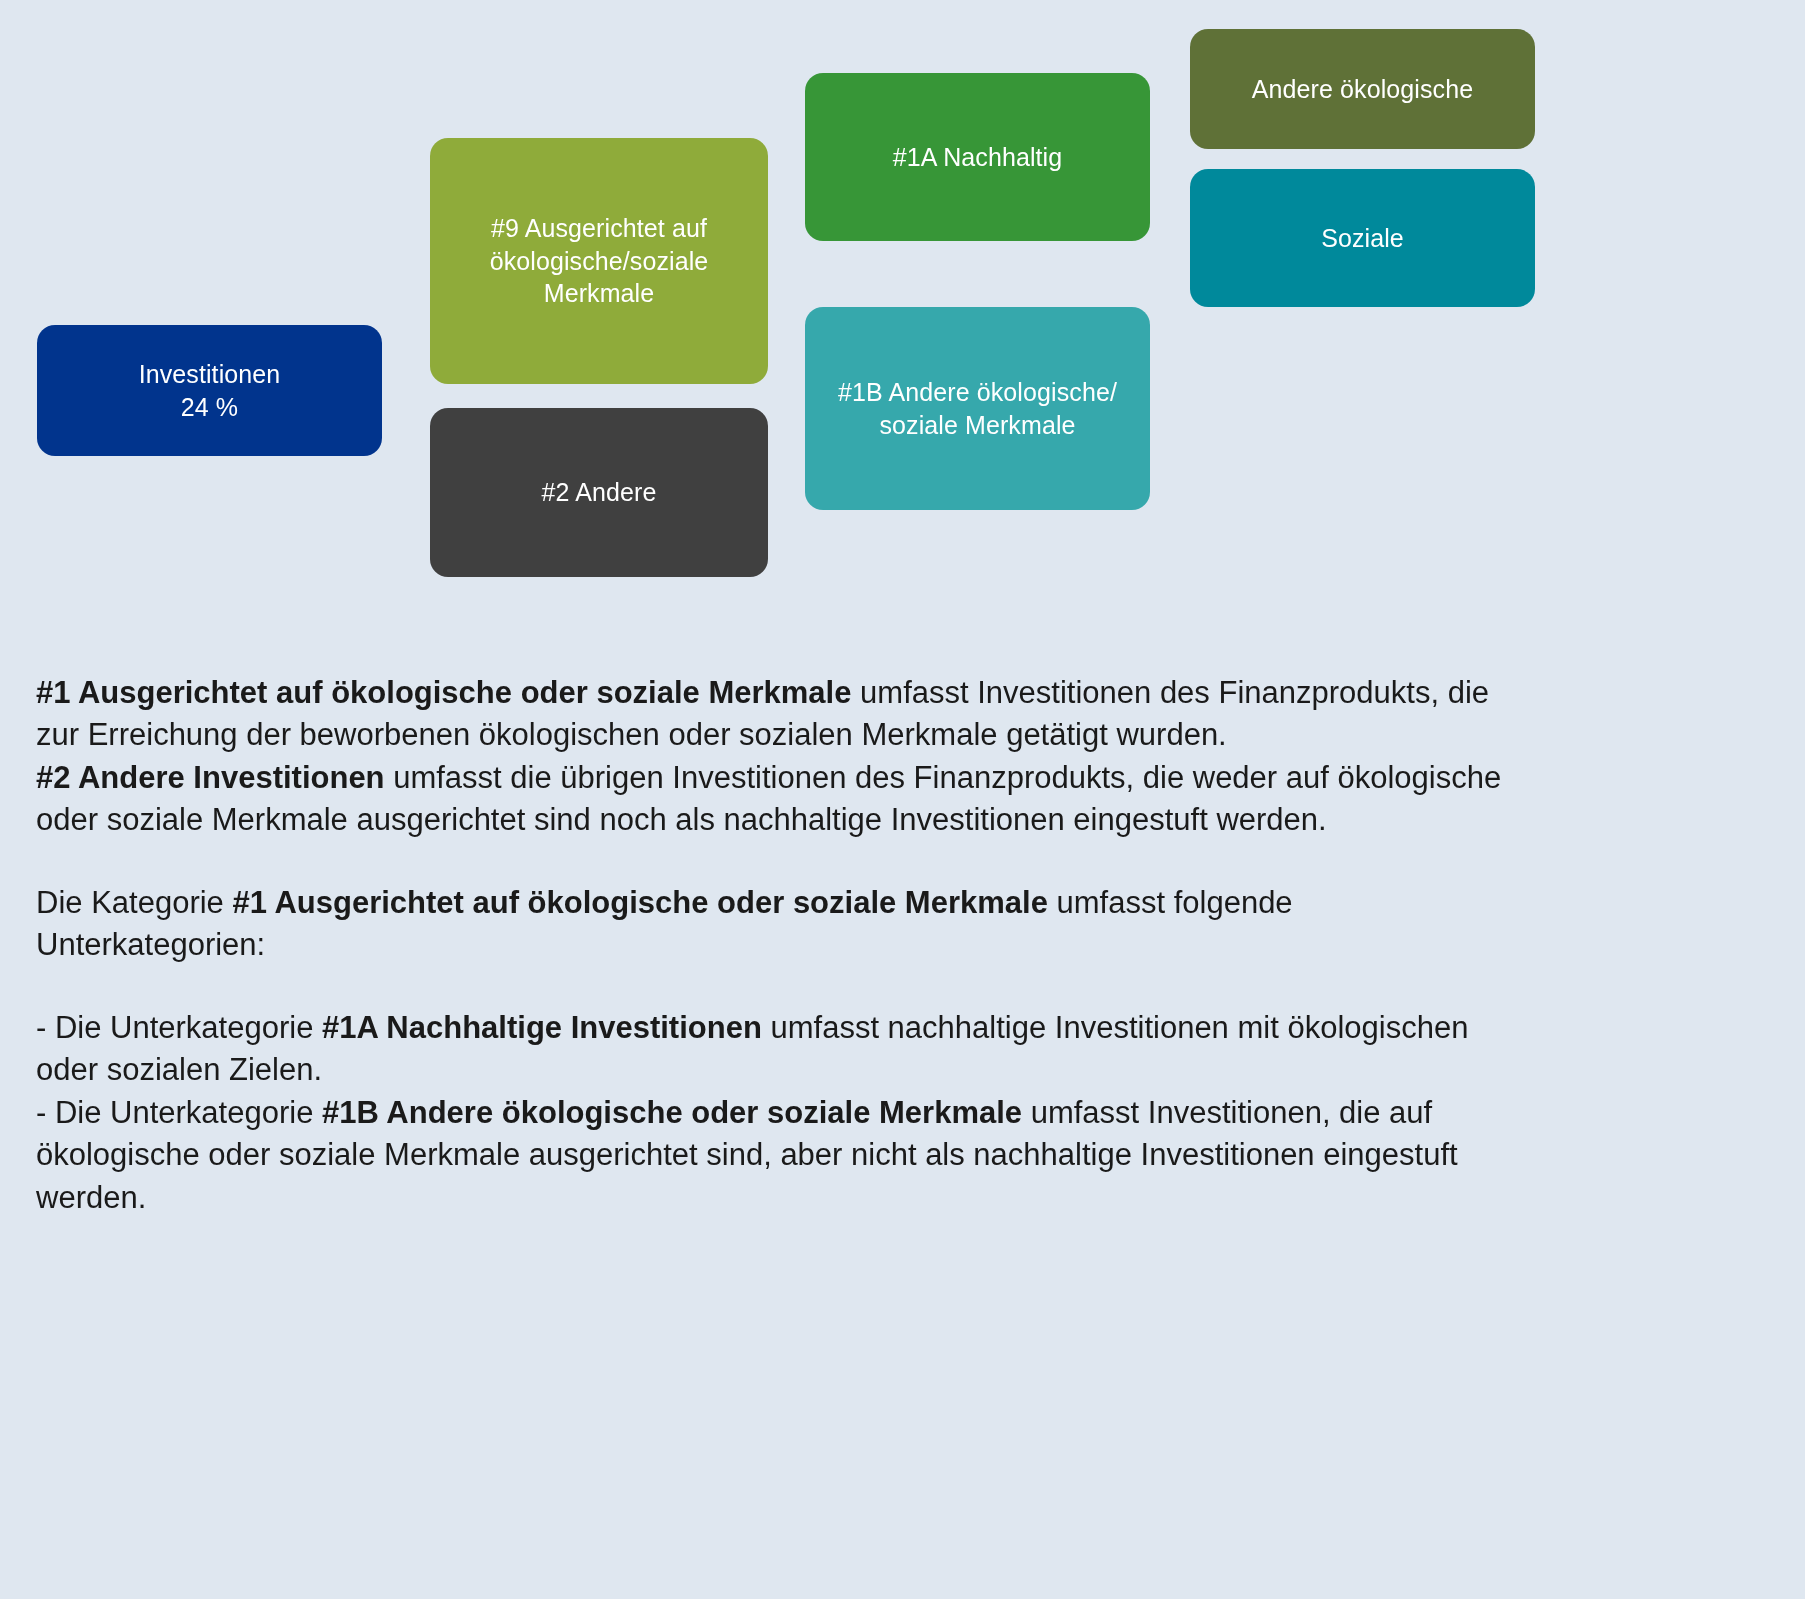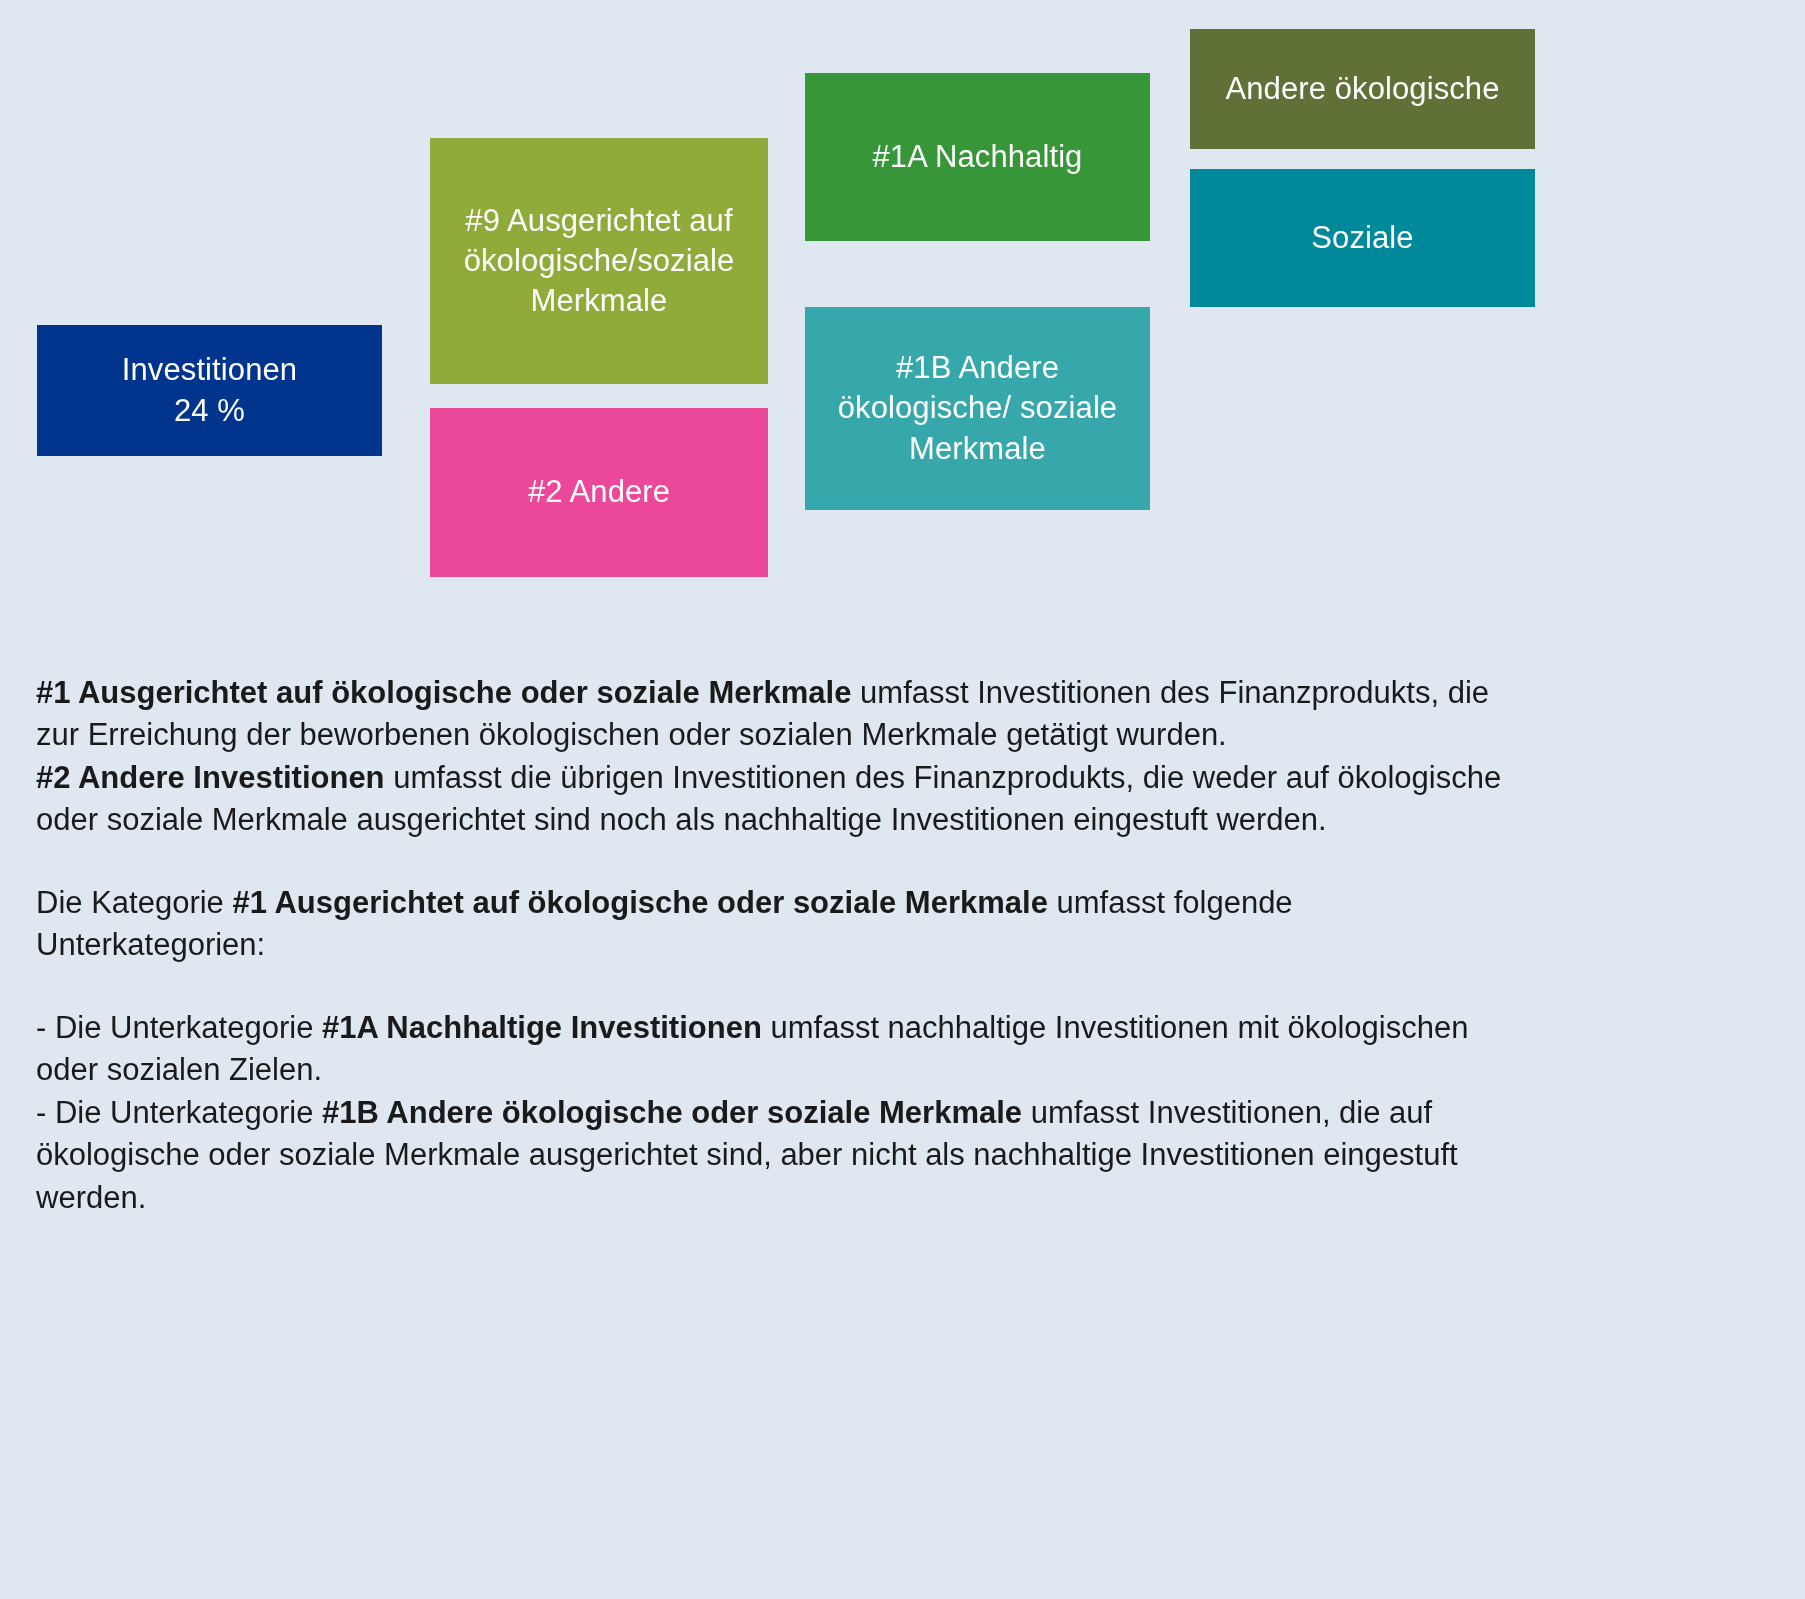--- a/index.html
+++ b/index.html
@@ -31,40 +31,41 @@
     height: 640px;
   }
 
   .node {
     position: absolute;
     display: flex;
     align-items: center;
     justify-content: center;
     text-align: center;
     color: #ffffff;
-    font-size: 31px;
+    font-size: 25px;
     line-height: 1.30;
     font-weight: 400;
     letter-spacing: 0.1px;
     box-sizing: border-box;
     padding: 4px 10px;
     white-space: pre-line;
+    border-radius: 18px;
   }
 
   .node-investitionen {
     left: 37px;  top: 325px;  width: 345px;  height: 131px;
     background: #01348d;
   }
   .node-cat1 {
     left: 430px; top: 138px;  width: 338px;  height: 246px;
     background: #8fab3a;
   }
   .node-cat2 {
     left: 430px; top: 408px;  width: 338px;  height: 169px;
-    background: #ec4899;
+    background: #404040;
   }
   .node-1a {
     left: 805px; top: 73px;   width: 345px;  height: 168px;
     background: #379637;
   }
   .node-1b {
     left: 805px; top: 277px;  width: 345px;  height: 203px;
     background: #36a8ac;
     margin-top: 30px;
   }

